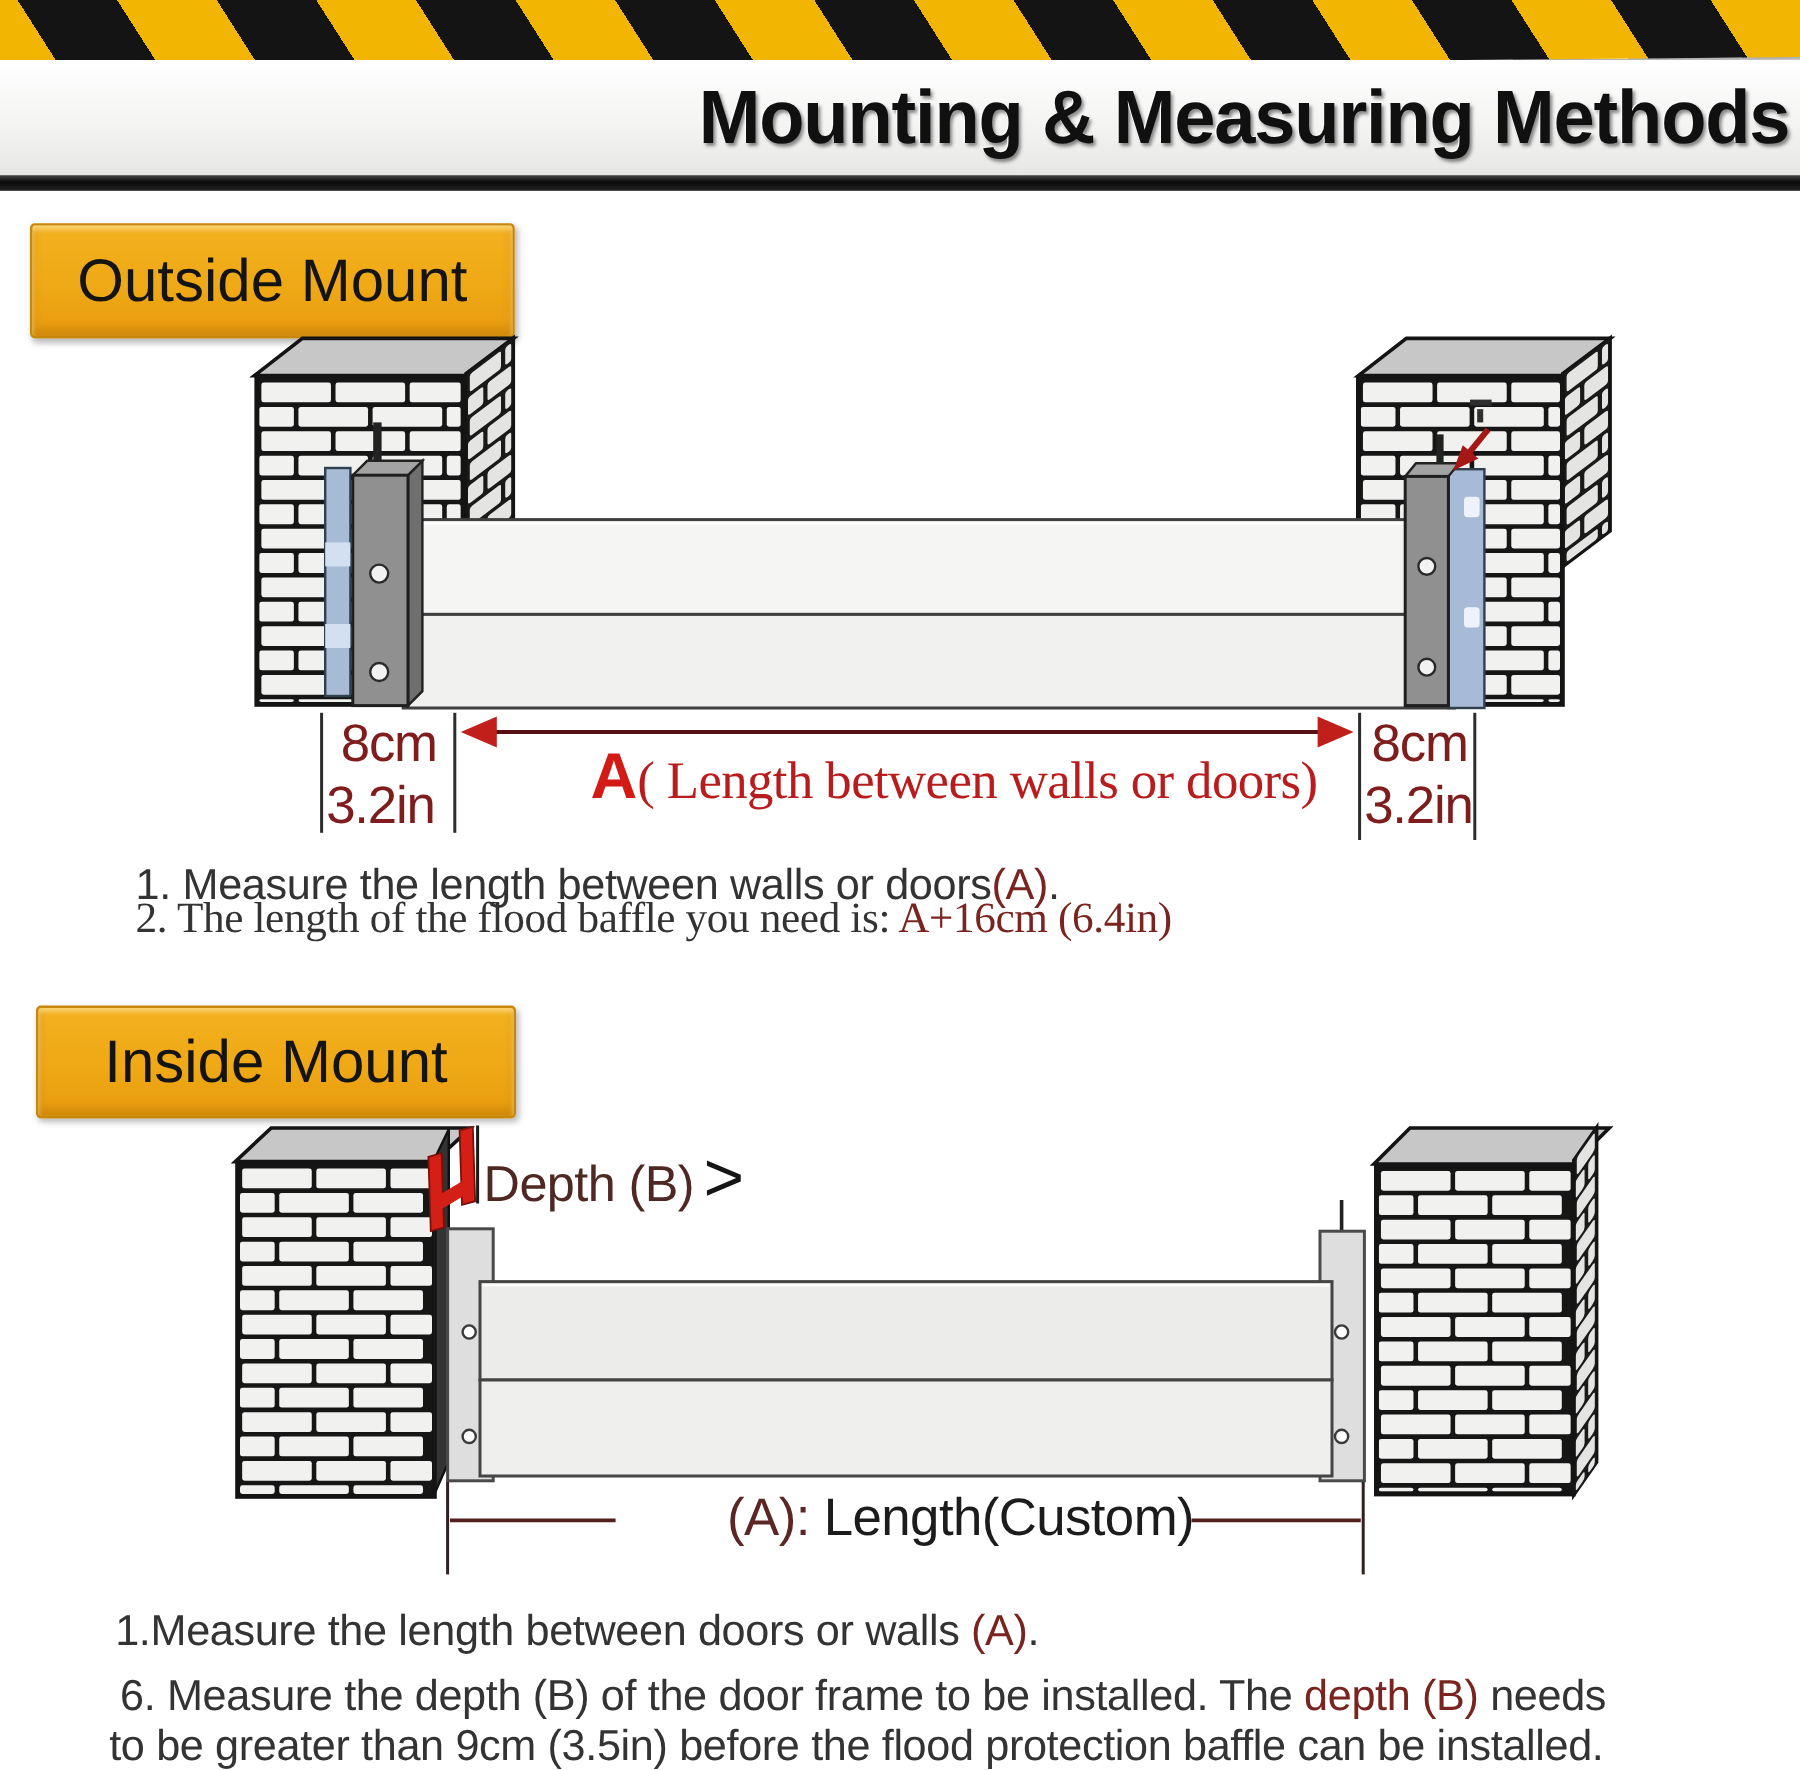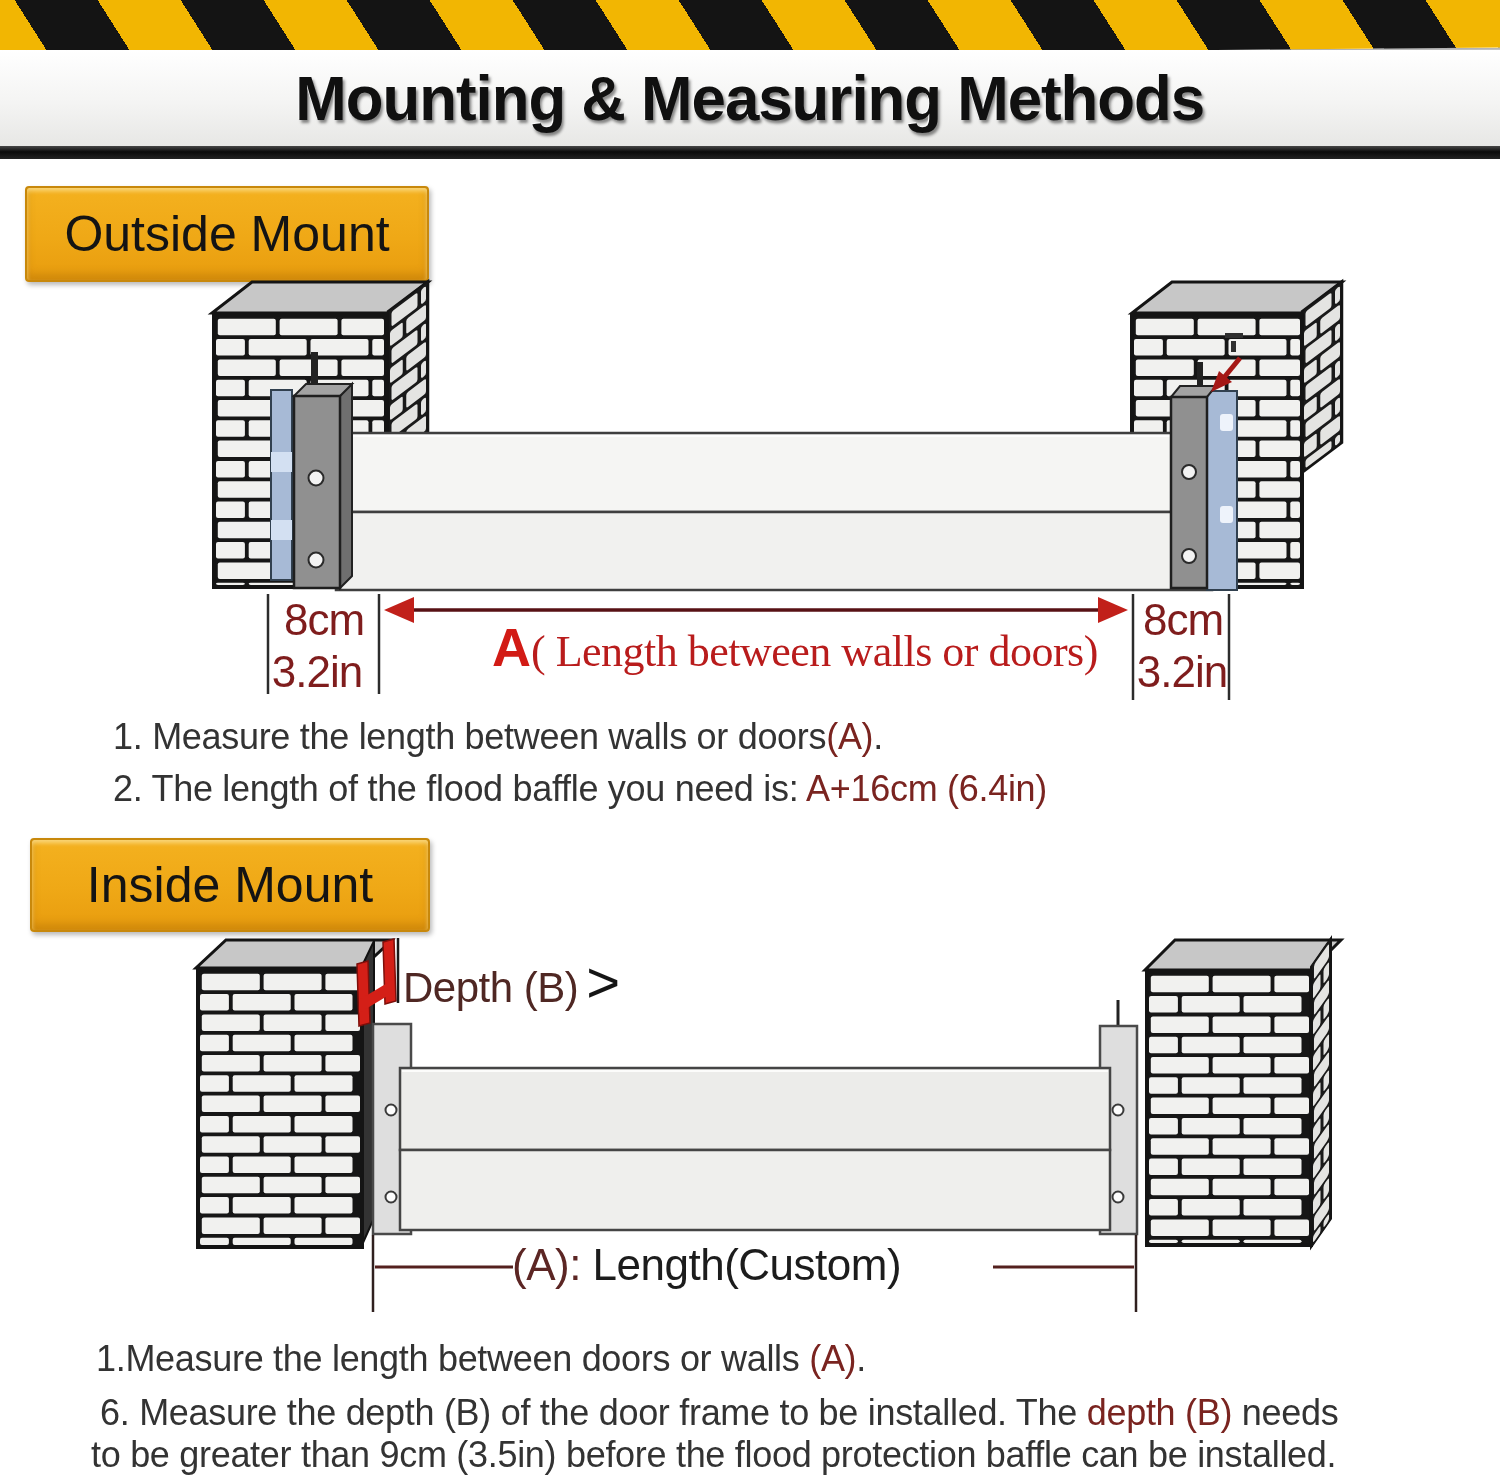--- a/index.html
+++ b/index.html
@@ -10,21 +10,21 @@
   
   .tape{
     position:absolute;top:-12px;left:-30px;width:1570px;height:66px;
     background:repeating-linear-gradient(58deg,#f2b602 0 70px,#141414 70px 140px);
     transform:rotate(-0.5deg);
     box-shadow:0 3px 4px rgba(0,0,0,.35);
   }
   .titlebar{
     position:absolute;top:50px;left:0;width:1500px;height:96px;
     background:linear-gradient(180deg,#ffffff 0%,#f4f4f3 55%,#e7e7e5 100%);
-    display:flex;align-items:center;justify-content:center;
+    display:flex;align-items:center;justify-content:flex-end;
   }
   .titlebar h1{
     margin:0;font-size:63px;font-weight:bold;letter-spacing:-1px;color:#101010;
     transform:scaleX(.98);white-space:nowrap;
     text-shadow:-1px -1px 0 #fafafa,2px 3px 3px rgba(0,0,0,.45);
   }
   .title-rule{
     position:absolute;top:146px;left:0;width:1500px;height:13px;
     background:linear-gradient(180deg,#474747,#0b0b0b 45%,#232323);
   }
@@ -44,28 +44,28 @@
   #svg-inside{top:928px;height:427px;}
   
   .meas{position:absolute;font-size:44px;color:#7f1d1d;text-align:center;letter-spacing:-1px;white-space:nowrap;}
   .span-label{position:absolute;left:492px;top:616px;display:flex;align-items:baseline;white-space:nowrap;}
   .span-label .letter{font-size:54px;font-weight:bold;color:#d21b15;}
   .span-label .caption{font-size:44px;color:#b91c1c;letter-spacing:-0.5px;font-family:Liberation Serif, serif;}
   .depth-label{position:absolute;left:403px;top:948px;display:flex;align-items:baseline;white-space:nowrap;}
   .depth-label .d1{font-size:42px;color:#4f2723;letter-spacing:-0.5px;}
   .depth-label .gt{font-size:58px;color:#151515;margin:0 4px 0 8px;}
   .depth-label .d2{font-size:46px;color:#8a2e25;letter-spacing:-0.5px;}
-  .length-label{position:absolute;left:512px;top:1240px;width:483px;text-align:left;font-size:44px;white-space:nowrap;letter-spacing:-0.5px;}
+  .length-label{position:absolute;left:512px;top:1240px;width:483px;text-align:right;font-size:44px;white-space:nowrap;letter-spacing:-0.5px;}
   .length-label .pfx{color:#5c2624;}
   .length-label .rest{color:#1c1c1c;}
   
   .step{position:absolute;font-size:36px;color:#333333;letter-spacing:-0.3px;white-space:nowrap;text-align:right;}
   .step .hl{color:#7a2420;}
   #o-step1{left:113px;top:716px;}
-  #o-step2{left:113px;top:768px;}
+  #o-step2{left:113px;top:744px;font-family:Liberation Serif, serif;}
   #i-step1{left:96px;top:1338px;}
   #i-step2{left:100px;top:1392px;}
   #i-step3{left:91px;top:1434px;}
 </style>
 </head>
 <body>
 
 <div id="canvas">
 
   <div class="tape"></div>

